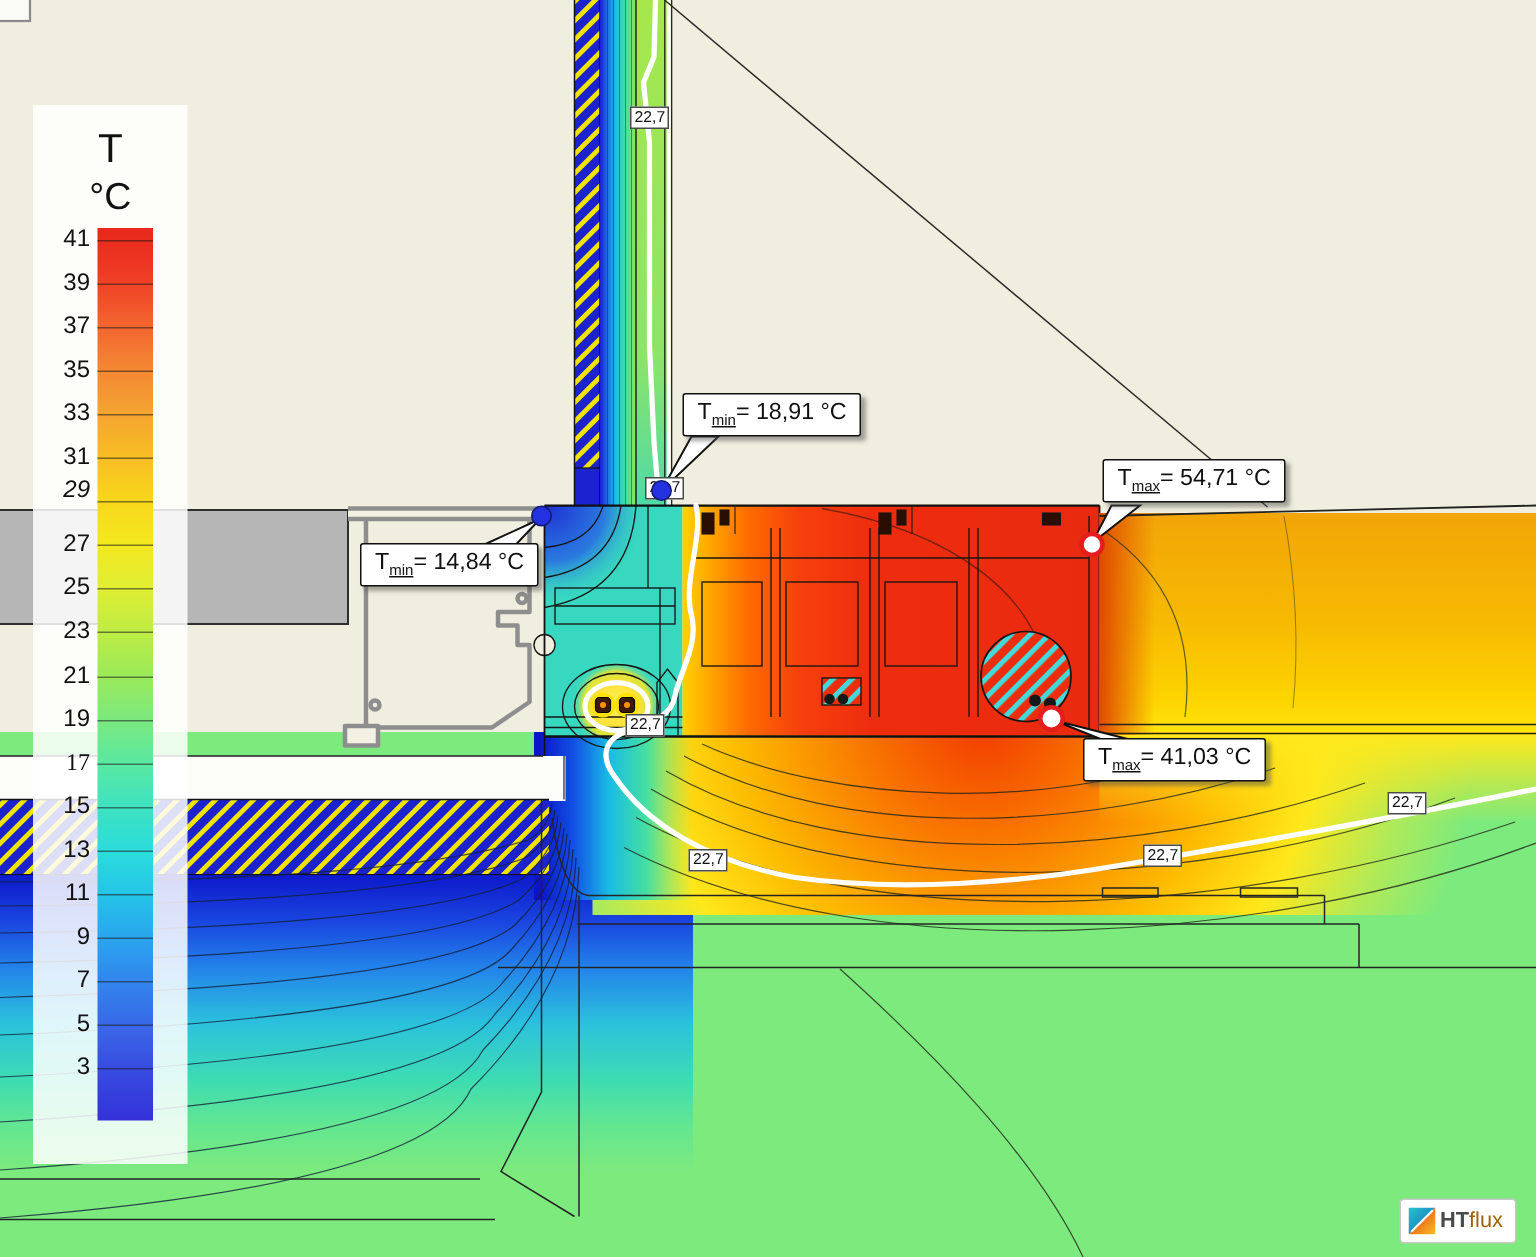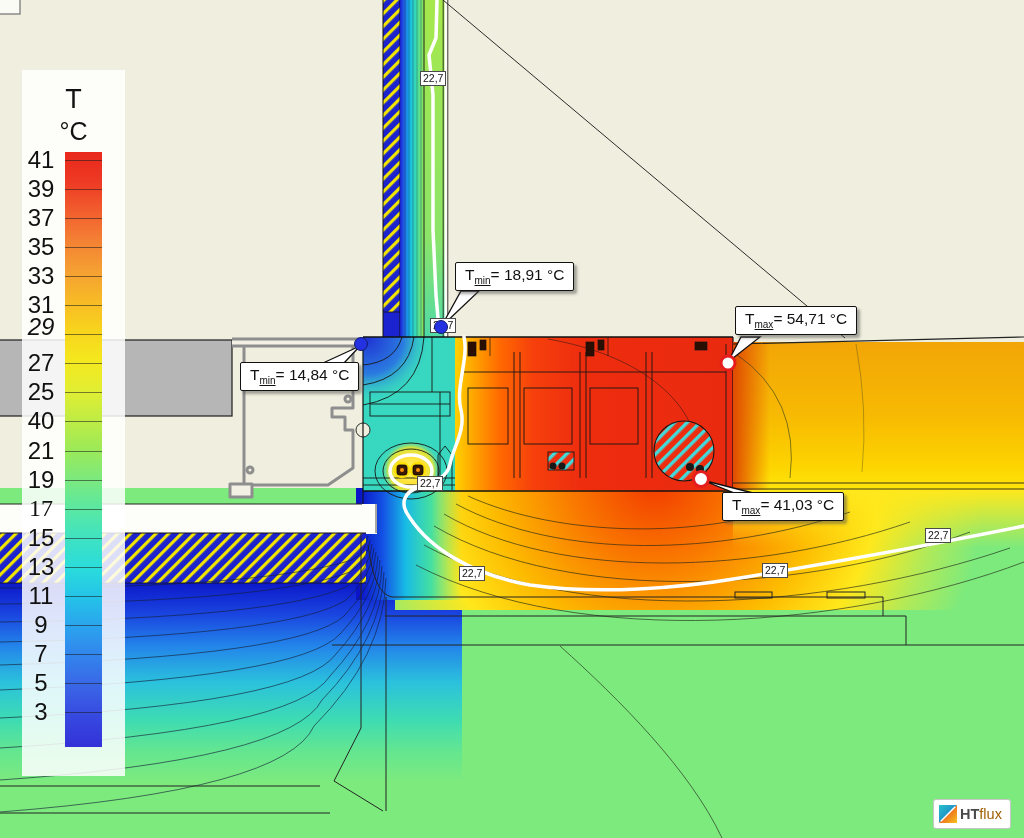--- a/index.html
+++ b/index.html
@@ -20,22 +20,22 @@
     font-size:27px;color:#111;line-height:30px;
   }
   .legend-unit{
     position:absolute;left:0;top:46px;width:103px;text-align:center;
     font-size:25px;color:#111;line-height:30px;
   }
   .legend-bar{
     position:absolute;left:43px;top:82px;width:37px;height:595px;
   }
   .legend-tick-label{
-    position:absolute;left:-43px;width:38px;text-align:center;
-    font-size:24px;color:#111;line-height:19px;
+    position:absolute;left:-43px;width:38px;text-align:right;
+    font-size:16px;color:#111;line-height:19px;
   }
   .legend-tick-line{
     position:absolute;left:0;width:37px;height:1px;background:rgba(25,25,25,0.55);
   }
 
   
   .callout{
     position:absolute;z-index:8;background:#fff;border:1.4px solid #111;
     border-radius:2px;padding:3px 9px 4px 9px;font-size:15.5px;color:#111;
     box-shadow:3px 3px 3px rgba(80,80,80,0.5);white-space:nowrap;
@@ -391,21 +391,21 @@
       <div class="legend-tick-label" style="top: 114.2px;">33</div>
       <div class="legend-tick-line" style="top: 153.25px;"></div>
       <div class="legend-tick-label" style="top: 143.25px;">31</div>
       <div class="legend-tick-line" style="top: 182.3px;"></div>
       <div class="legend-tick-label" style="top: 165px; font-style: italic;">29</div>
       <div class="legend-tick-line" style="top: 211.35px;"></div>
       <div class="legend-tick-label" style="top: 201.35px;">27</div>
       <div class="legend-tick-line" style="top: 240.4px;"></div>
       <div class="legend-tick-label" style="top: 230.4px;">25</div>
       <div class="legend-tick-line" style="top: 269.45px;"></div>
-      <div class="legend-tick-label" style="top: 259.45px;">40</div>
+      <div class="legend-tick-label" style="top: 259.45px;">23</div>
       <div class="legend-tick-line" style="top: 298.5px;"></div>
       <div class="legend-tick-label" style="top: 288.5px;">21</div>
       <div class="legend-tick-line" style="top: 327.55px;"></div>
       <div class="legend-tick-label" style="top: 317.55px;">19</div>
       <div class="legend-tick-line" style="top: 356.6px;"></div>
       <div class="legend-tick-label" style="top: 346.6px; font-family: Liberation Serif, serif;">17</div>
       <div class="legend-tick-line" style="top: 385.65px;"></div>
       <div class="legend-tick-label" style="top: 375.65px;">15</div>
       <div class="legend-tick-line" style="top: 414.7px;"></div>
       <div class="legend-tick-label" style="top: 404.7px;">13</div>

